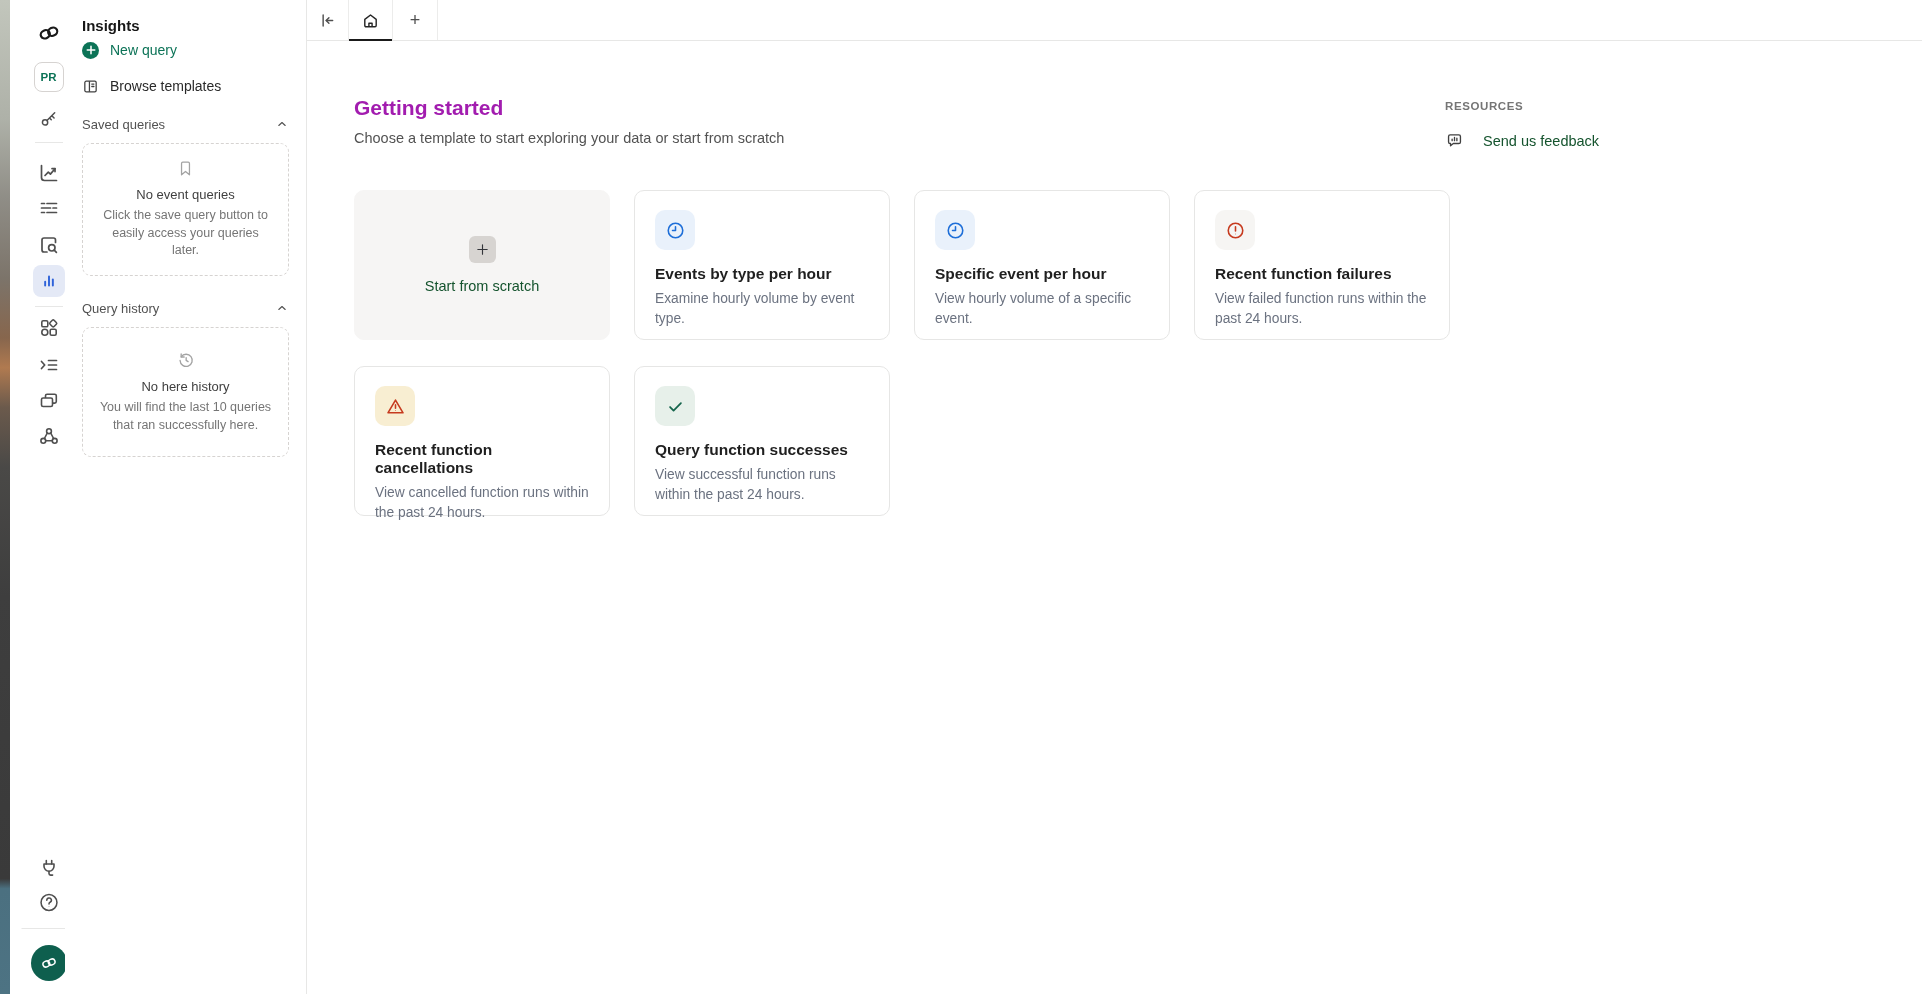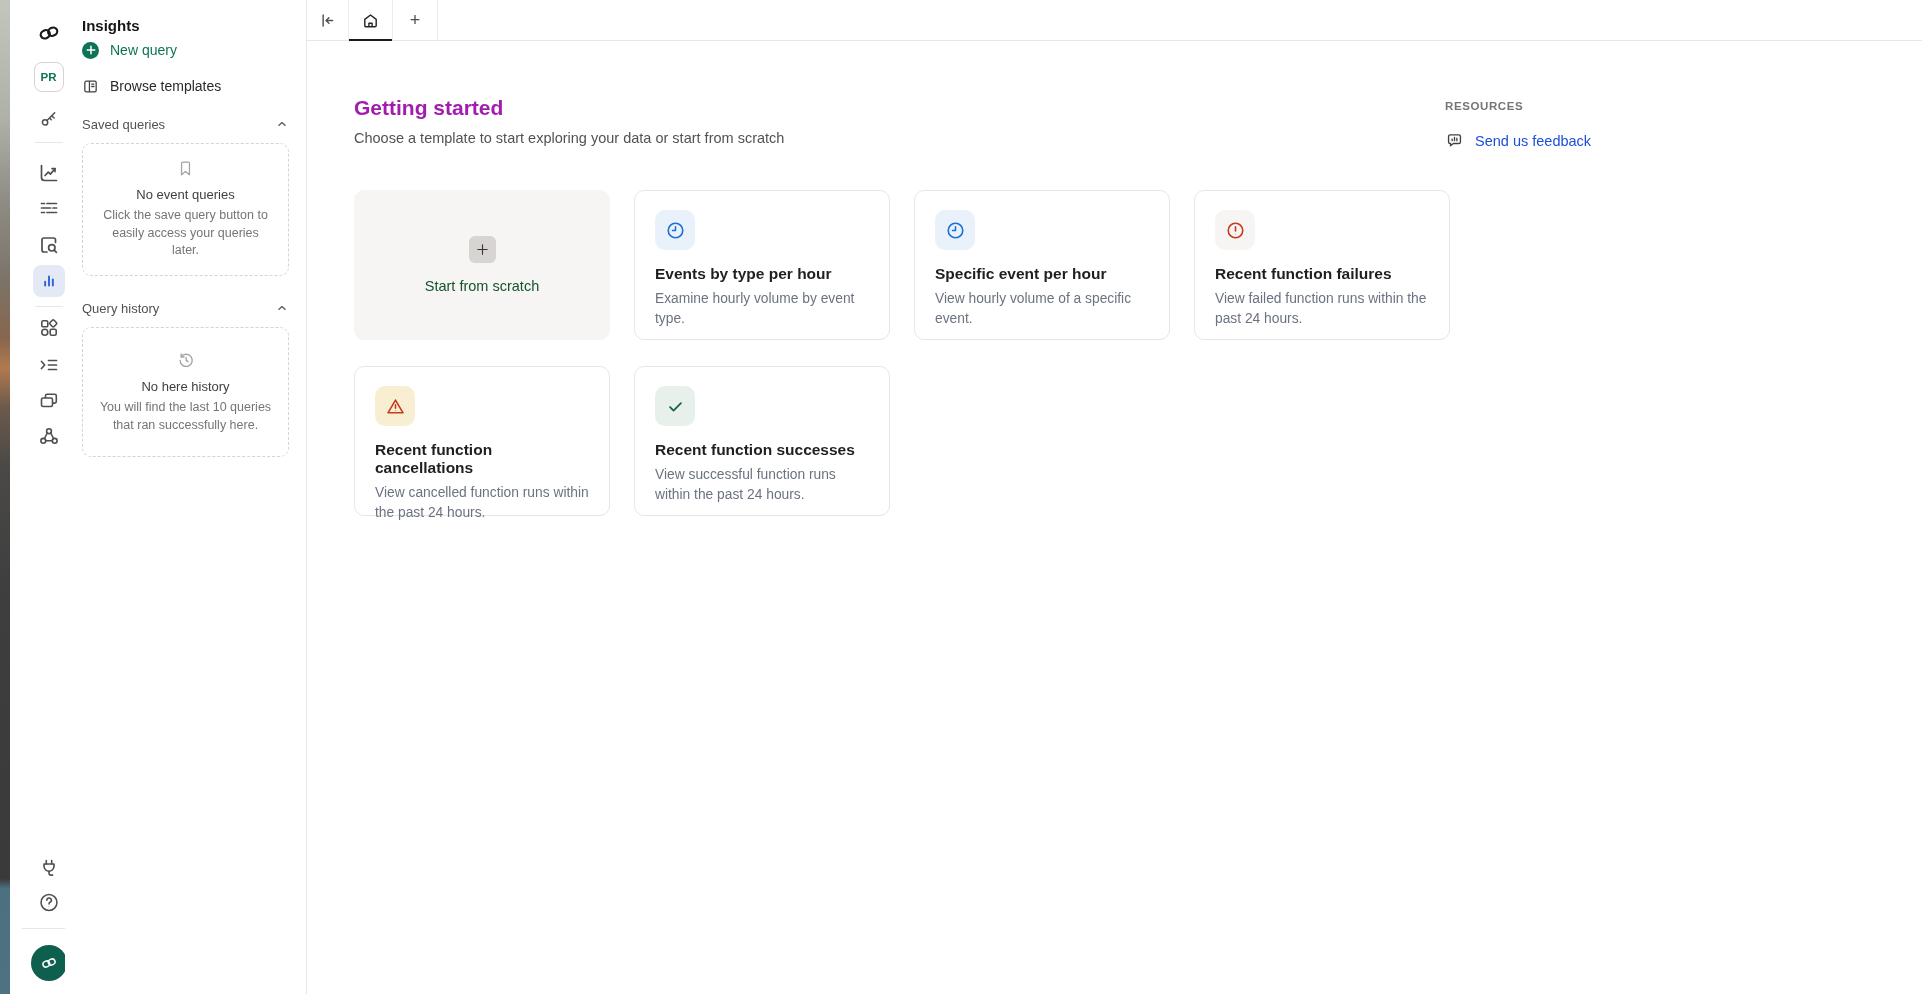--- a/index.html
+++ b/index.html
@@ -78,21 +78,21 @@
   .icon-box { width:40px; height:40px; border-radius:10px; display:flex; align-items:center; justify-content:center; }
   .icon-blue  { background:#e9f1fb; color:#1d6ed8; }
   .icon-red   { background:#f6f5f3; color:#c63a1e; }
   .icon-amber { background:#f8eed2; color:#c63a1e; }
   .icon-green { background:#e7f0ea; color:#15654c; }
   .card-title { margin-top:15px; font-size:15.5px; font-weight:600; color:#1f1f1f; }
   .card-desc { margin-top:6px; font-size:13.8px; color:#6b7280; line-height:1.45; }
 
   .resources { position:absolute; left:1138px; top:88px;margin-top:12px; }
   .res-heading { font-size:11.5px; font-weight:600; letter-spacing:.6px; color:#757575; }
-  .res-link { margin-top:19px; display:flex; align-items:center; gap:11px; cursor:pointer; color:#1d4ed8; }
+  .res-link { margin-top:19px; display:flex; align-items:center; gap:19px; cursor:pointer; color:#14532d; }
   .res-link .lbl { font-size:14.5px; }
 </style>
 </head>
 <body>
 
 <div class="edge-strip"></div>
 
 <nav class="rail">
   <div class="rail-item" style="top:20px">
     <svg width="26" height="26" viewBox="0 0 24 24" fill="none" stroke="#1a1a1a" stroke-width="2">
@@ -355,21 +355,21 @@
         <div class="card-title">Recent function cancellations</div>
         <div class="card-desc">View cancelled function runs within the past 24 hours.</div>
       </div>
 
       <div class="card">
         <div class="icon-box icon-green">
           <svg width="21" height="21" viewBox="0 0 24 24" fill="none" stroke="currentColor" stroke-width="2" stroke-linecap="round" stroke-linejoin="round">
             <path d="M5.8 12.6 l4 4 L18.2 8.2"></path>
           </svg>
         </div>
-        <div class="card-title">Recent function successes</div>
+        <div class="card-title">Query function successes</div>
         <div class="card-desc">View successful function runs within the past 24 hours.</div>
       </div>
 
     </div>
   </div>
 
   <aside class="resources">
     <div class="res-heading">RESOURCES</div>
     <div class="res-link">
       <span style="color:#404040">

